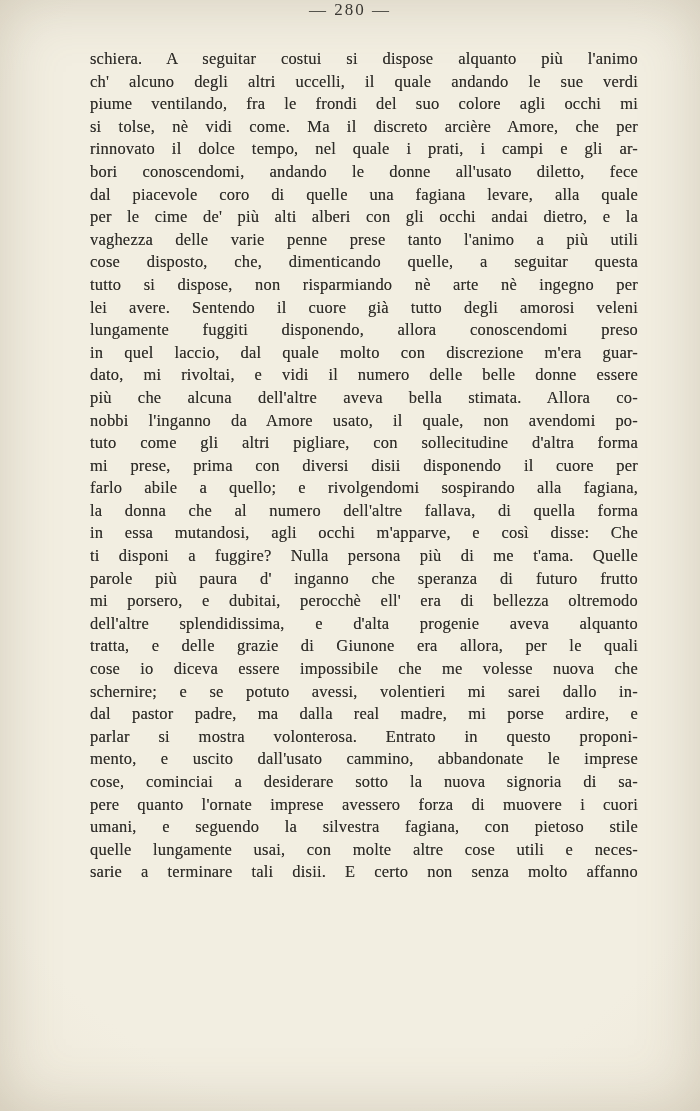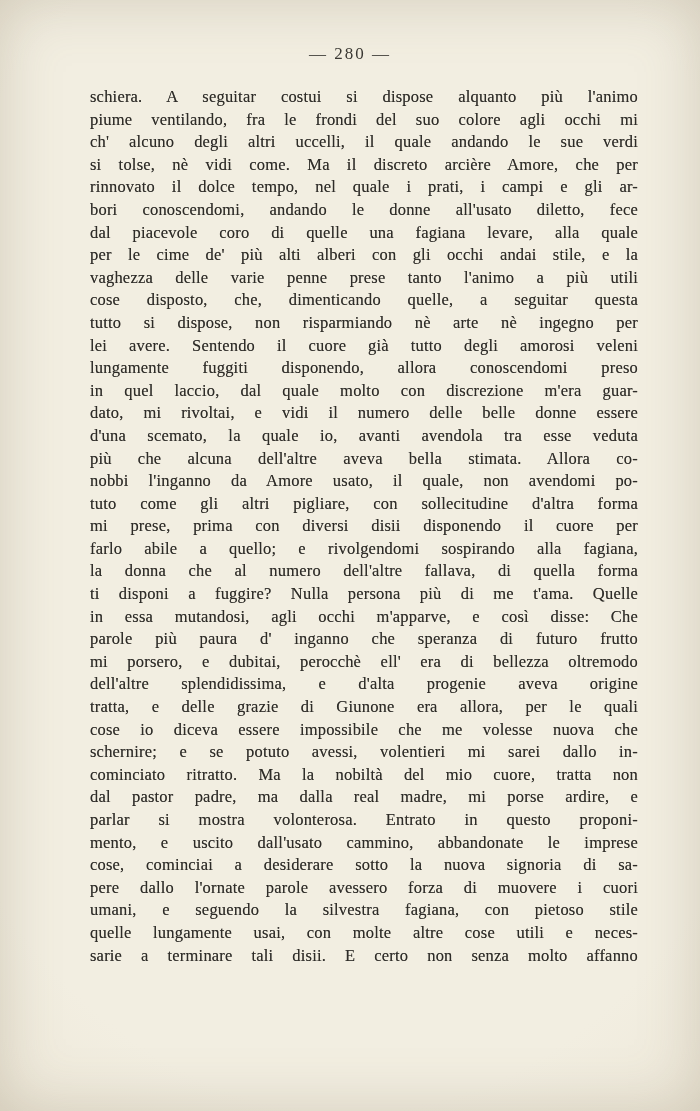--- a/index.html
+++ b/index.html
@@ -16,28 +16,27 @@
     position: relative;
     width: 700px;
     height: 1111px;
     background:
       radial-gradient(ellipse 120% 100% at 50% 45%, #f2eee1 55%, #eae3d2 85%, #ded5bf 100%);
     box-shadow: inset 0 0 60px rgba(120,105,75,0.25);
     color: #2e2c28;
     box-sizing: border-box;
   }
   .page-number {
-    padding-top: 44px;
     text-align: center;
     font-size: 17px;
     letter-spacing: 2px;
     color: #3a3833;
   }
   .text-block {
-    margin: 22px 62px 0 90px;
+    margin: 28px 62px 0 90px;
     font-size: 16.5px;
     letter-spacing: 0.2px;
   }
   .line {
     height: 22.6px;
     line-height: 22.6px;
     text-align: justify;
     text-align-last: justify;
     white-space: normal;
     overflow: hidden;
@@ -46,52 +45,50 @@
   }
 </style>
 </head>
 <body>
 
 <div class="page">
   <div class="page-number">— 280 —</div>
   <div class="text-block">
 
   <div class="line">schiera. A seguitar costui si dispose alquanto più l'animo</div>
+      <div class="line">ch' alcuno degli altri uccelli, il quale andando le sue verdi</div>
       <div class="line">piume ventilando, fra le frondi del suo colore agli occhi mi</div>
-      <div class="line">ch' alcuno degli altri uccelli, il quale andando le sue verdi</div>
       <div class="line">si tolse, nè vidi come. Ma il discreto arcière Amore, che per</div>
       <div class="line">rinnovato il dolce tempo, nel quale i prati, i campi e gli ar-</div>
       <div class="line">bori conoscendomi, andando le donne all'usato diletto, fece</div>
       <div class="line">dal piacevole coro di quelle una fagiana levare, alla quale</div>
-      <div class="line">per le cime de' più alti alberi con gli occhi andai stile, e la</div>
+      <div class="line">per le cime de' più alti alberi con gli occhi andai dietro, e la</div>
       <div class="line">vaghezza delle varie penne prese tanto l'animo a più utili</div>
       <div class="line">cose disposto, che, dimenticando quelle, a seguitar questa</div>
       <div class="line">tutto si dispose, non risparmiando nè arte nè ingegno per</div>
       <div class="line">lei avere. Sentendo il cuore già tutto degli amorosi veleni</div>
       <div class="line">lungamente fuggiti disponendo, allora conoscendomi preso</div>
       <div class="line">in quel laccio, dal quale molto con discrezione m'era guar-</div>
       <div class="line">dato, mi rivoltai, e vidi il numero delle belle donne essere</div>
-      <div class="line">d'una scemato, la quale io, avanti avendola tra esse veduta</div>
       <div class="line">più che alcuna dell'altre aveva bella stimata. Allora co-</div>
       <div class="line">nobbi l'inganno da Amore usato, il quale, non avendomi po-</div>
       <div class="line">tuto come gli altri pigliare, con sollecitudine d'altra forma</div>
       <div class="line">mi prese, prima con diversi disii disponendo il cuore per</div>
       <div class="line">farlo abile a quello; e rivolgendomi sospirando alla fagiana,</div>
       <div class="line">la donna che al numero dell'altre fallava, di quella forma</div>
+      <div class="line">in essa mutandosi, agli occhi m'apparve, e così disse: Che</div>
       <div class="line">ti disponi a fuggire? Nulla persona più di me t'ama. Quelle</div>
-      <div class="line">in essa mutandosi, agli occhi m'apparve, e così disse: Che</div>
       <div class="line">parole più paura d' inganno che speranza di futuro frutto</div>
       <div class="line">mi porsero, e dubitai, perocchè ell' era di bellezza oltremodo</div>
-      <div class="line">dell'altre splendidissima, e d'alta progenie aveva origine</div>
+      <div class="line">dell'altre splendidissima, e d'alta progenie aveva alquanto</div>
       <div class="line">tratta, e delle grazie di Giunone era allora, per le quali</div>
       <div class="line">cose io diceva essere impossibile che me volesse nuova che</div>
       <div class="line">schernire; e se potuto avessi, volentieri mi sarei dallo in-</div>
-      <div class="line">cominciato ritratto. Ma la nobiltà del mio cuore, tratta non</div>
       <div class="line">dal pastor padre, ma dalla real madre, mi porse ardire, e</div>
       <div class="line">parlar si mostra volonterosa. Entrato in questo proponi-</div>
       <div class="line">mento, e uscito dall'usato cammino, abbandonate le imprese</div>
       <div class="line">cose, cominciai a desiderare sotto la nuova signoria di sa-</div>
-      <div class="line">pere dallo l'ornate parole avessero forza di muovere i cuori</div>
+      <div class="line">pere quanto l'ornate imprese avessero forza di muovere i cuori</div>
       <div class="line">umani, e seguendo la silvestra fagiana, con pietoso stile</div>
       <div class="line">quelle lungamente usai, con molte altre cose utili e neces-</div>
       <div class="line">sarie a terminare tali disii. E certo non senza molto affanno</div>
     </div>
 </div>
 
 </body></html>

